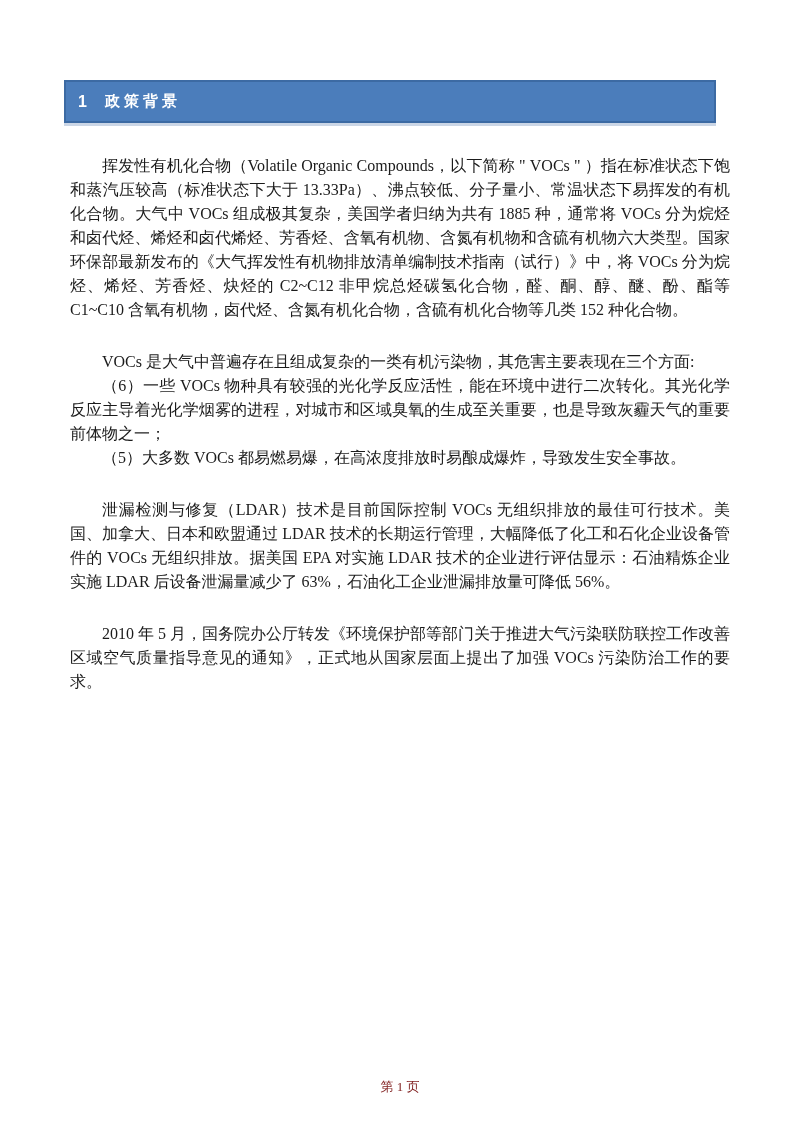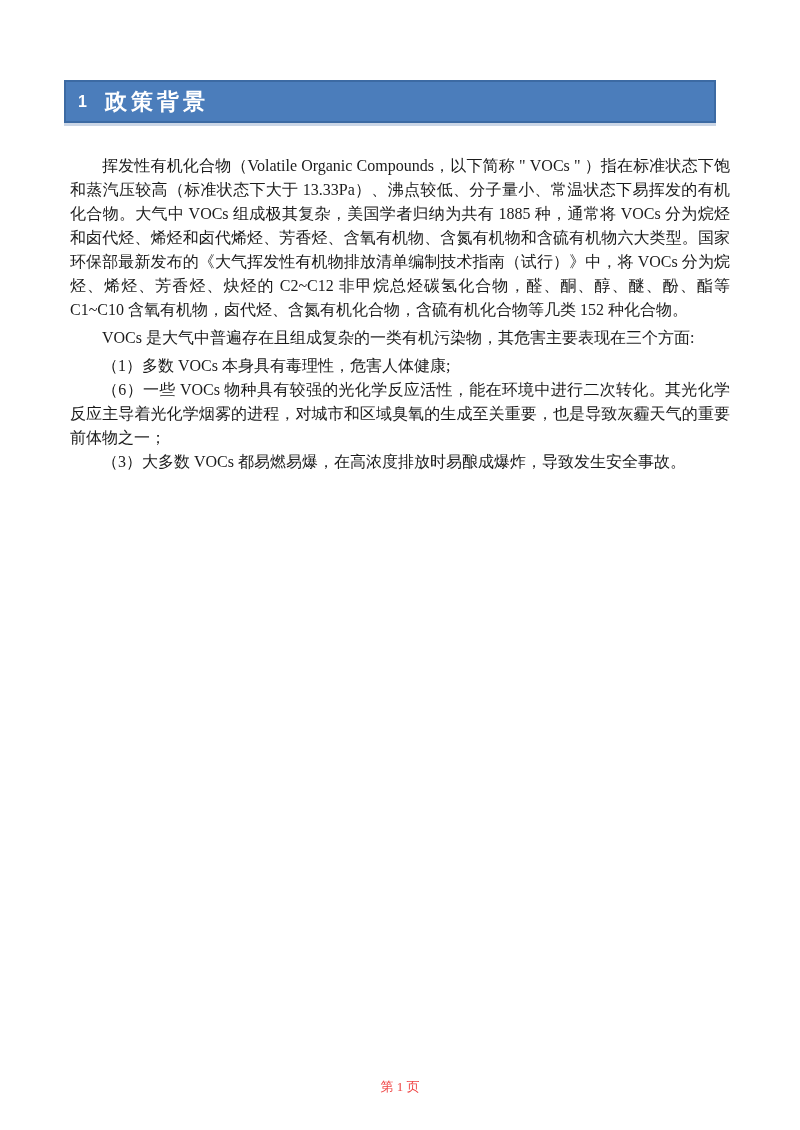--- a/index.html
+++ b/index.html
@@ -31,70 +31,71 @@
     padding: 0 12px;
     color: #ffffff;
     font-family: "Liberation Sans", "DejaVu Sans", sans-serif;
     font-weight: bold;
   }
   .heading-number {
     font-size: 16px;
     margin-right: 18px;
   }
   .heading-title {
-    font-size: 22px;
+    font-size: 15px;
     letter-spacing: 4px;
   }
   .content {
     position: absolute;
     left: 70px;
     top: 134px;
     width: 660px;
     font-size: 16px;
     line-height: 24px;
     text-align: justify;
   }
   .para {
     margin: 0;
     text-indent: 2em;
   }
   .para.first {
     margin-top: 20px;
   }
   .para.spaced {
-    margin-top: 4px;
+    margin-top: 28px;
   }
   .para.tight {
     margin-top: 0;
   }
   .footer {
     position: absolute;
     left: 0;
     right: 0;
     bottom: 34px;
     text-align: center;
     font-size: 13px;
-    color: #ef4444;
+    color: #7f1d1d;
   }
 </style>
 </head>
 <body>
 
 <div class="page">
 
   <div class="heading-bar" style="background: rgb(75, 125, 187); border-color: rgb(60, 106, 163); color: rgb(255, 255, 255);">
     <span class="heading-number">1</span>
     <span class="heading-title">政策背景</span>
   </div>
 
   <div class="content" id="paragraphs">
       <p class="para first">挥发性有机化合物（Volatile Organic Compounds，以下简称 " VOCs " ）指在标准状态下饱和蒸汽压较高（标准状态下大于 13.33Pa）、沸点较低、分子量小、常温状态下易挥发的有机化合物。大气中 VOCs 组成极其复杂，美国学者归纳为共有 1885 种，通常将 VOCs 分为烷烃和卤代烃、烯烃和卤代烯烃、芳香烃、含氧有机物、含氮有机物和含硫有机物六大类型。国家环保部最新发布的《大气挥发性有机物排放清单编制技术指南（试行）》中，将 VOCs 分为烷烃、烯烃、芳香烃、炔烃的 C2~C12 非甲烷总烃碳氢化合物，醛、酮、醇、醚、酚、酯等 C1~C10 含氧有机物，卤代烃、含氮有机化合物，含硫有机化合物等几类 152 种化合物。</p>
       <p class="para spaced">VOCs 是大气中普遍存在且组成复杂的一类有机污染物，其危害主要表现在三个方面:</p>
-      <p class="para spaced">（1）多数 VOCs 本身具有毒理性，危害人体健康;</p>
       <p class="para tight">（6）一些 VOCs 物种具有较强的光化学反应活性，能在环境中进行二次转化。其光化学反应主导着光化学烟雾的进程，对城市和区域臭氧的生成至关重要，也是导致灰霾天气的重要前体物之一；</p>
-      <p class="para tight">（3）大多数 VOCs 都易燃易爆，在高浓度排放时易酿成爆炸，导致发生安全事故。</p>
+      <p class="para tight">（5）大多数 VOCs 都易燃易爆，在高浓度排放时易酿成爆炸，导致发生安全事故。</p>
+      <p class="para spaced">泄漏检测与修复（LDAR）技术是目前国际控制 VOCs 无组织排放的最佳可行技术。美国、加拿大、日本和欧盟通过 LDAR 技术的长期运行管理，大幅降低了化工和石化企业设备管件的 VOCs 无组织排放。据美国 EPA 对实施 LDAR 技术的企业进行评估显示：石油精炼企业实施 LDAR 后设备泄漏量减少了 63%，石油化工企业泄漏排放量可降低 56%。</p>
+      <p class="para spaced">2010 年 5 月，国务院办公厅转发《环境保护部等部门关于推进大气污染联防联控工作改善区域空气质量指导意见的通知》，正式地从国家层面上提出了加强 VOCs 污染防治工作的要求。</p>
     </div>
 
   <div class="footer">
     <span>第 1 页</span>
   </div>
 
 </div>
 
 </body></html>

